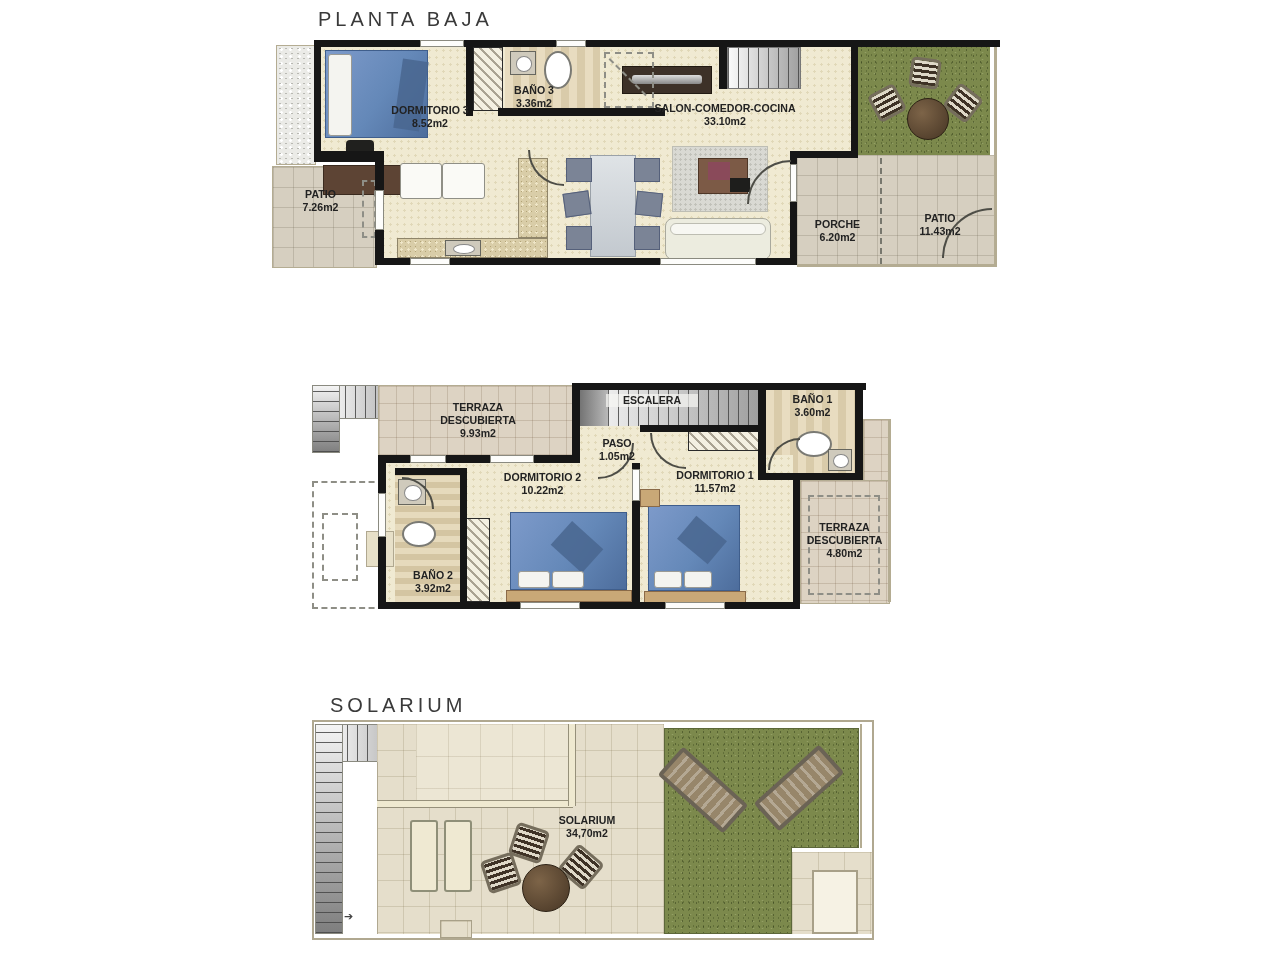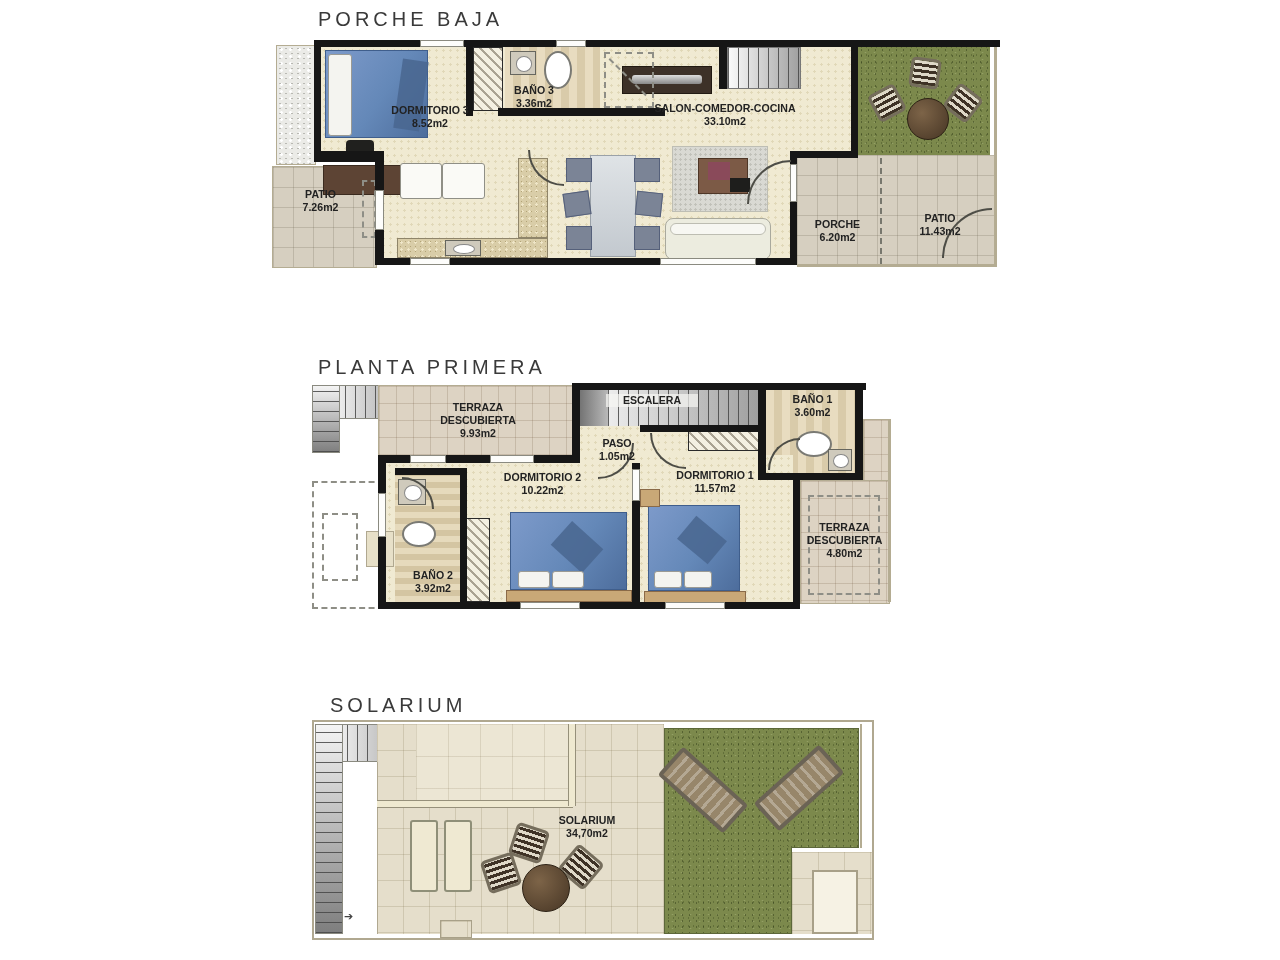--- a/index.html
+++ b/index.html
@@ -90,22 +90,21 @@
   .arc-br{border-bottom-width:2px;border-right-width:2px;border-bottom-right-radius:100%}
   .desk{background:#5d4434;border:1px solid #3a2a1e;z-index:5}
   .deskchair{background:#20201e;border-radius:4px;z-index:6}
   .stairarrow{color:#444;font-size:11px;z-index:15}
 </style>
 </head>
 <body>
 
 <div id="canvas">
 
-  <div class="abs title" style="left:318px;top:8px">PORCHE BAJA</div>
-  <div class="abs title" style="left:318px;top:356px">PLANTA PRIMERA</div>
+  <div class="abs title" style="left:318px;top:8px">PLANTA BAJA</div>
   <div class="abs title" style="left:330px;top:694px">SOLARIUM</div>
 
   <div class="floor" style="left:270px;top:40px;width:732px;height:232px">
 
     <div class="abs gravel" style="left:6px;top:5px;width:38px;height:118px"></div>
     <div class="abs tiles" style="left:2px;top:126px;width:103px;height:100px;border:1px solid #b4ac92"></div>
     <div class="abs dashed" style="left:92px;top:140px;width:14px;height:58px"></div>
 
     <div class="abs cream" style="left:51px;top:7px;width:533px;height:111px"></div>
     <div class="abs cream" style="left:110px;top:118px;width:410px;height:100px"></div>

